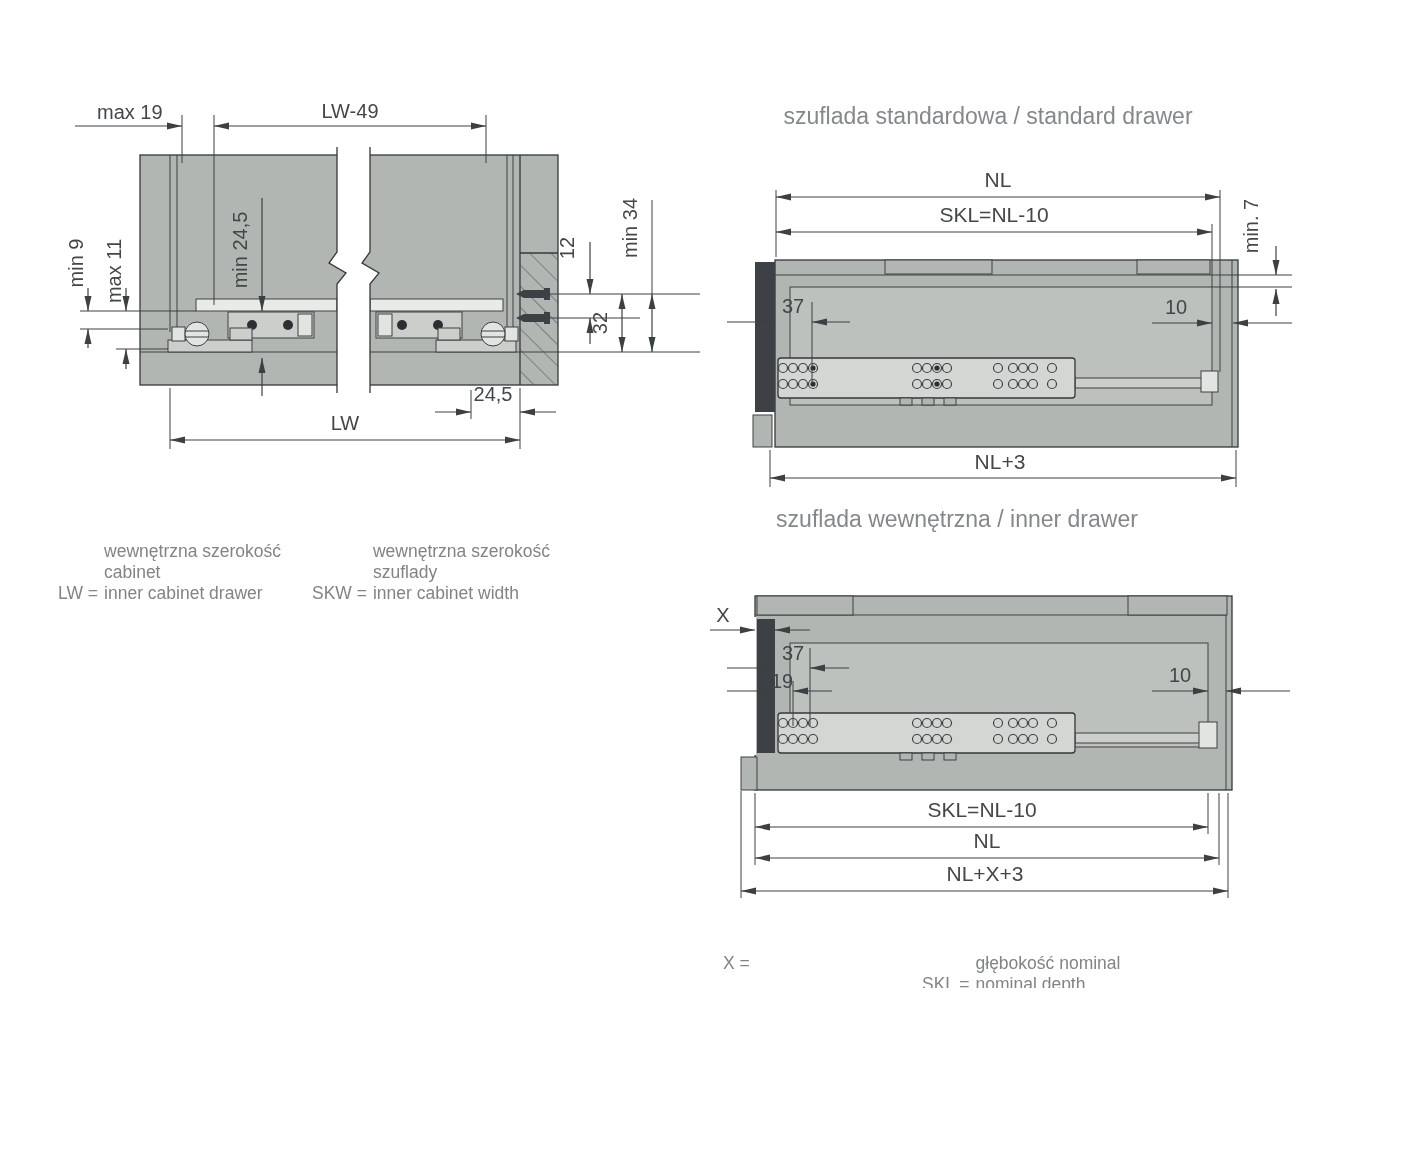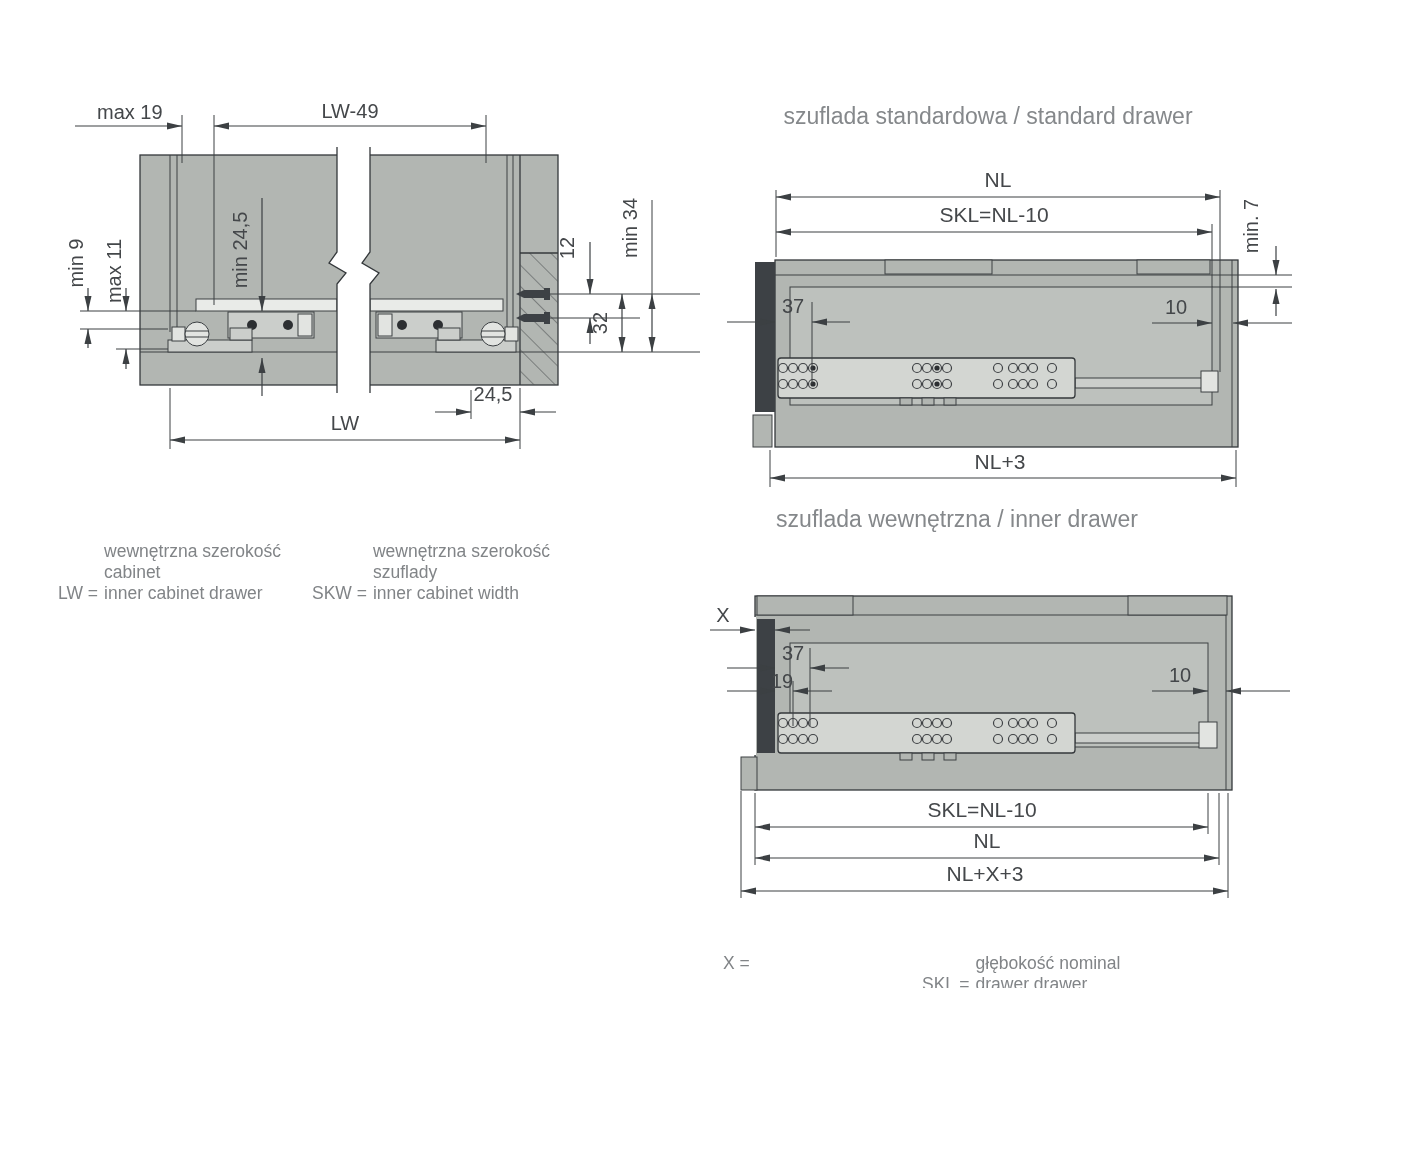--- a/index.html
+++ b/index.html
@@ -301,21 +301,21 @@
 </div>
 
 <div class="legend" style="left:723px; top:953px;">
   <span class="term">X =</span>
 </div>
 
 <div class="legend" style="left:922px; top:953px;">
   <span class="term">SKL =</span>
   <div class="def">
     <div>głębokość nominal</div>
-    <div>drawer drawer</div>
+    <div>nominal depth</div>
   </div>
 </div>
 
 <div class="legend" style="left:723px; top:1068px;">
   <span class="term">NL =</span>
 </div>
 
 </div>
 
 </body></html>

